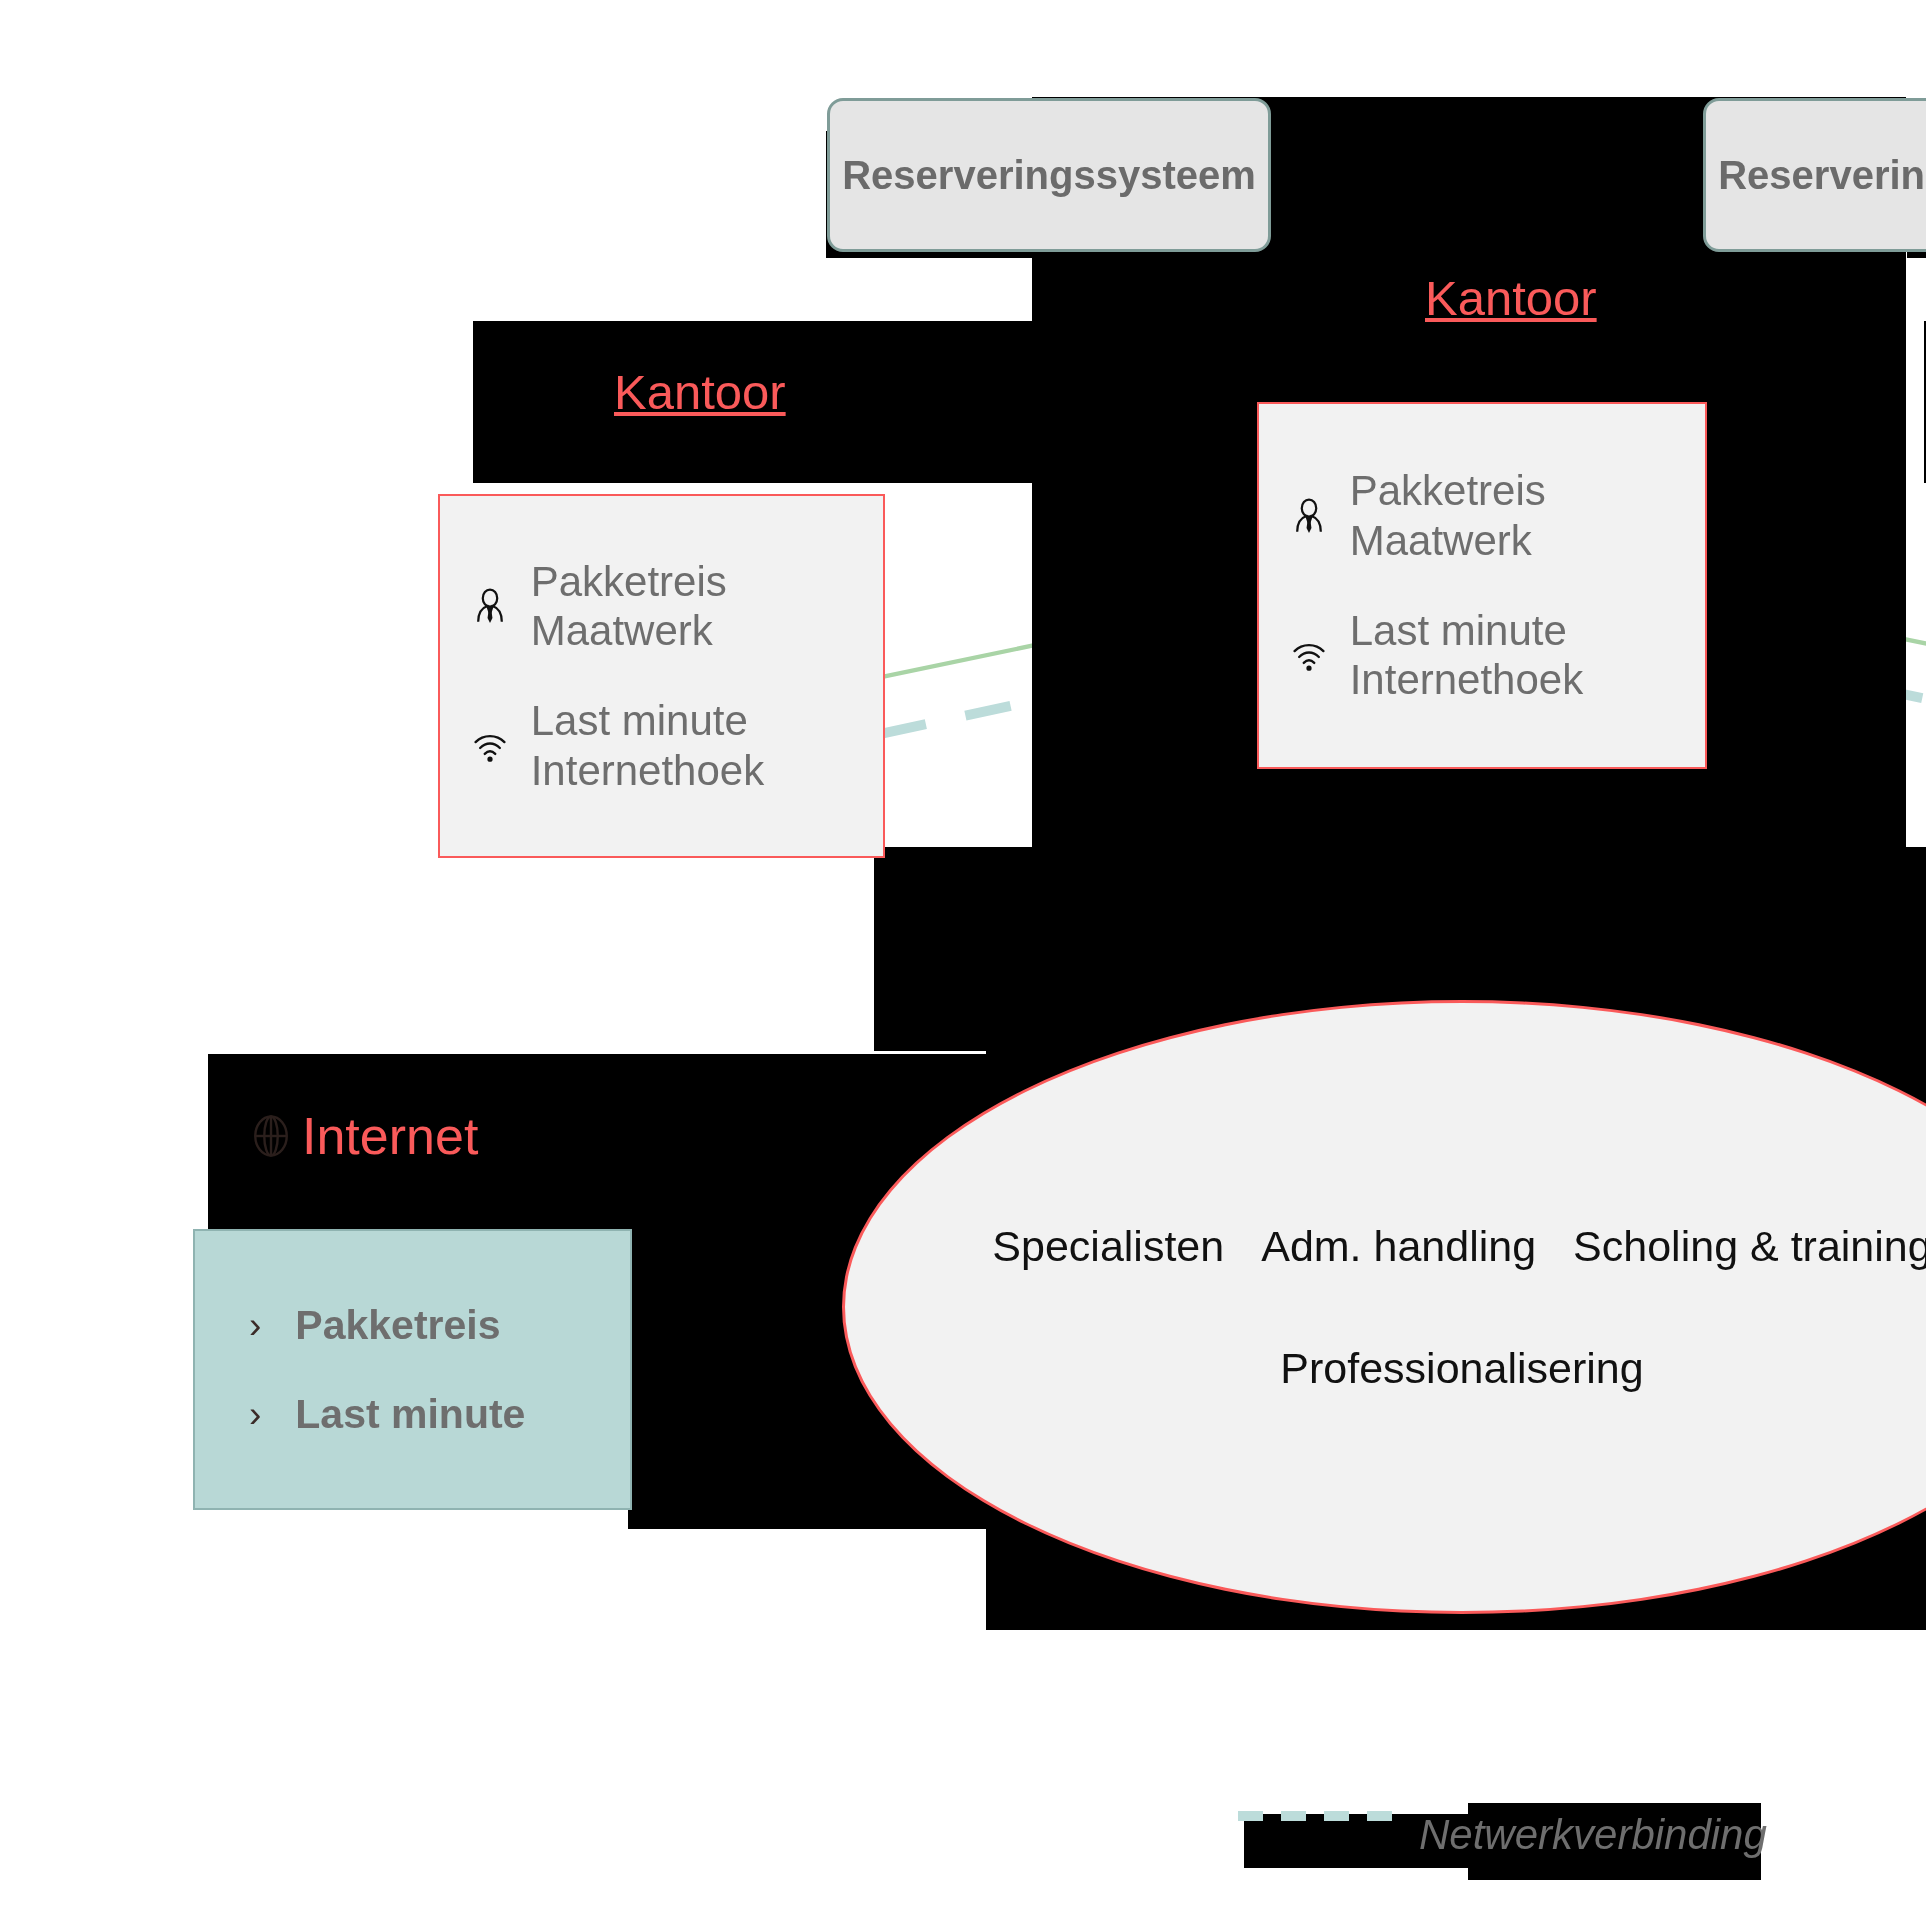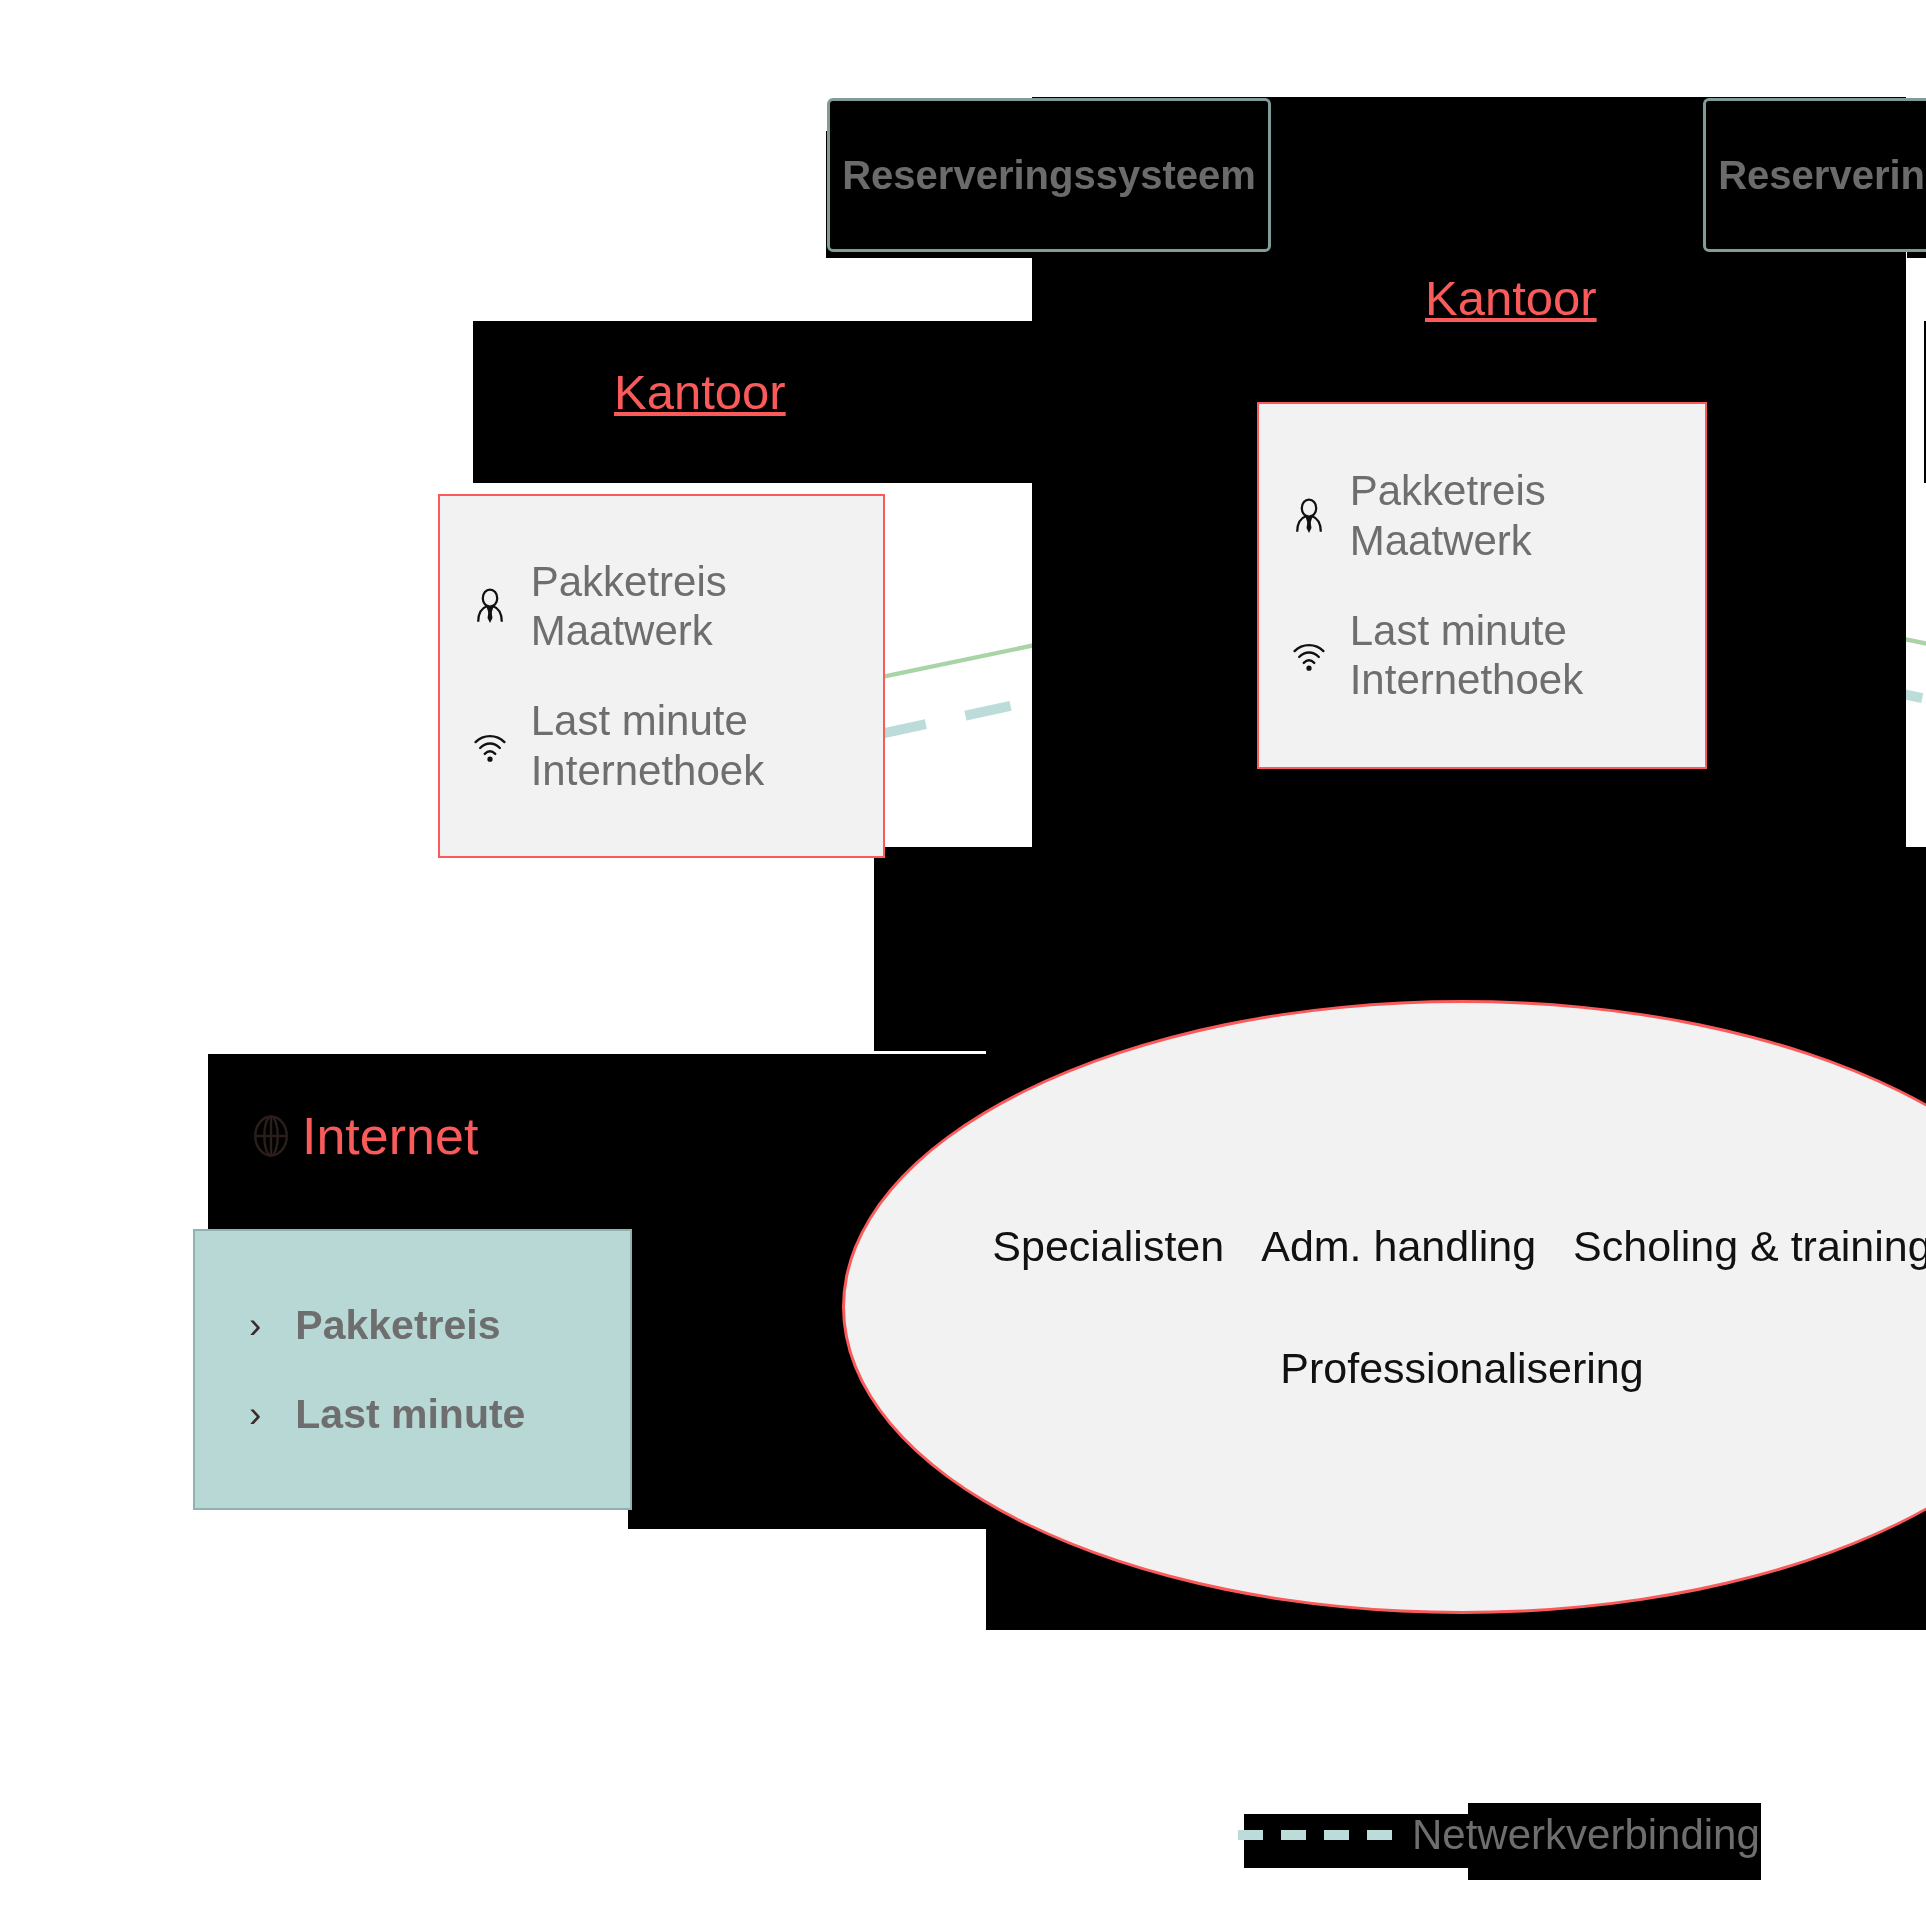--- a/index.html
+++ b/index.html
@@ -11,21 +11,21 @@
 
   .card{
     position:absolute;background:#f2f2f2;border:2.7px solid #fa5a5a;
     box-sizing:border-box;display:flex;flex-direction:column;justify-content:center;
   }
   .card-row{display:flex;align-items:center;gap:17.7px;padding:0 27px;margin:20px 0;}
   .card-ico{flex:0 0 auto;width:46px;height:46px;display:flex;align-items:center;justify-content:center;}
   .card-txt{font-size:42px;line-height:1.18;color:#6e6e6e;font-weight:400;}
 
   .green-box{
-    position:absolute;background:#000000;border:3.1px solid #7f9c98;border-radius:6px;
+    position:absolute;background:#e5e5e5;border:3.1px solid #7f9c98;border-radius:16px;
     box-sizing:border-box;display:flex;align-items:center;justify-content:center;
     color:#6b6b6b;font-size:40px;font-weight:700;text-align:center;
   }
 
   .teal-box{
     position:absolute;background:#b8d8d6;border:2.3px solid #8fb3b1;box-sizing:border-box;
     display:flex;flex-direction:column;justify-content:center;gap:42px;padding-left:54px;
   }
   .bullet{display:flex;align-items:center;gap:34px;}
   .chev{font-size:37px;color:#3b2b28;line-height:1;}
@@ -40,21 +40,21 @@
     position:absolute;border:3.1px solid #fa5a5a;background:#f2f2f2;border-radius:50%;
     box-sizing:border-box;
   }
   .ell-rows{position:absolute;left:0;top:0;width:100%;height:100%;
     display:flex;flex-direction:column;align-items:center;justify-content:center;gap:73px;}
   .ell-row{display:flex;justify-content:center;align-items:flex-start;gap:37px;}
   .ell-item{display:flex;flex-direction:row;align-items:center;}
   .ell-item span{font-size:43px;color:#111111;white-space:nowrap;font-weight:400;}
   .ell-ul{height:2.7px;background:#f4605e;margin-top:13px;width:100%;}
 
-  .legend{position:absolute;display:flex;align-items:center;gap:8px;}
+  .legend{position:absolute;display:flex;align-items:flex-start;gap:15px;font-style:italic;}
   .legend-line{width:166px;height:10px;
     background:repeating-linear-gradient(to right,#bcdcda 0 25.4px,transparent 25.4px 43px);}
   .legend-txt{font-size:42px;color:#6e6e6e;white-space:nowrap;}
 </style>
 </head>
 <body>
 
 <div id="stage">
 
   <svg id="svg-layer" viewBox="0 0 7442 5329">

